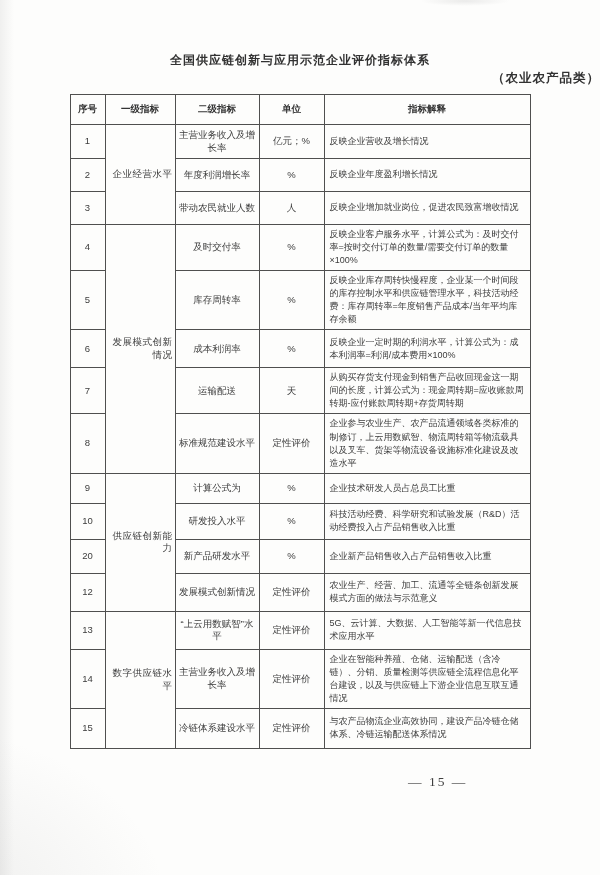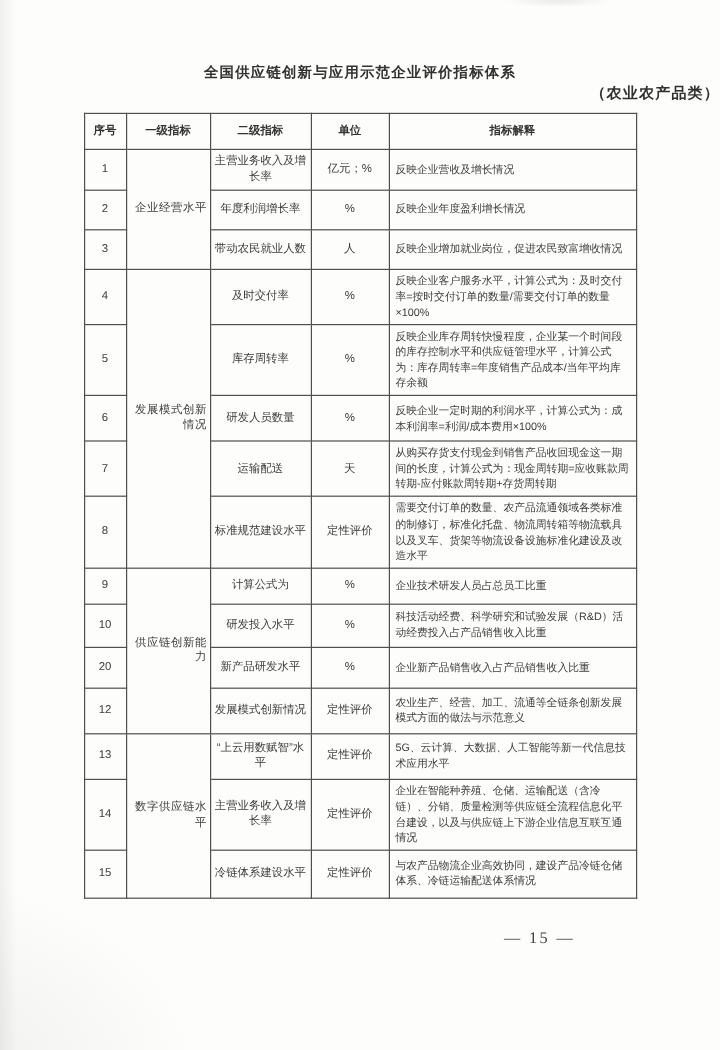--- a/index.html
+++ b/index.html
@@ -80,21 +80,21 @@
   td.c-group { letter-spacing: 0.5px; text-align: right; }
   td.c-exp {
     text-align: left;
     font-size: 9px;
     padding: 3px 5px;
     line-height: 1.45;
   }
 
   .page-number {
     position: absolute;
-    left: 420px;
+    left: 408px;
     top: 774px;
     font-family: "Liberation Serif", serif;
     font-size: 13.5px;
     color: #3f3f3f;
     letter-spacing: 2px;
   }
 </style>
 </head>
 <body>
 
@@ -148,39 +148,39 @@
         <td class="c-no">4</td>
         <td class="c-group" rowspan="5">发展模式创新情况</td>
         <td class="c-ind">及时交付率</td>
         <td class="c-unit">%</td>
         <td class="c-exp">反映企业客户服务水平，计算公式为：及时交付率=按时交付订单的数量/需要交付订单的数量×100%</td>
       </tr>
       <tr style="height:50px">
         <td class="c-no">5</td>
         <td class="c-ind">库存周转率</td>
         <td class="c-unit">%</td>
-        <td class="c-exp">反映企业库存周转快慢程度，企业某一个时间段的库存控制水平和供应链管理水平，计算公式为：库存周转率=年度销售产品成本/当年平均库存余额</td>
+        <td class="c-exp">反映企业库存周转快慢程度，企业某一个时间段的库存控制水平和供应链管理水平，科技活动经费：库存周转率=年度销售产品成本/当年平均库存余额</td>
       </tr>
       <tr style="height:38px">
         <td class="c-no">6</td>
-        <td class="c-ind">研发人员数量</td>
+        <td class="c-ind">成本利润率</td>
         <td class="c-unit">%</td>
         <td class="c-exp">反映企业一定时期的利润水平，计算公式为：成本利润率=利润/成本费用×100%</td>
       </tr>
       <tr style="height:44px">
         <td class="c-no">7</td>
         <td class="c-ind">运输配送</td>
         <td class="c-unit">天</td>
         <td class="c-exp">从购买存货支付现金到销售产品收回现金这一期间的长度，计算公式为：现金周转期=应收账款周转期-应付账款周转期+存货周转期</td>
       </tr>
       <tr style="height:46px">
         <td class="c-no">8</td>
         <td class="c-ind">标准规范建设水平</td>
         <td class="c-unit">定性评价</td>
-        <td class="c-exp">需要交付订单的数量、农产品流通领域各类标准的制修订，标准化托盘、物流周转箱等物流载具以及叉车、货架等物流设备设施标准化建设及改造水平</td>
+        <td class="c-exp">企业参与农业生产、农产品流通领域各类标准的制修订，上云用数赋智、物流周转箱等物流载具以及叉车、货架等物流设备设施标准化建设及改造水平</td>
       </tr>
 
       <tr style="height:30px">
         <td class="c-no">9</td>
         <td class="c-group" rowspan="4">供应链创新能力</td>
         <td class="c-ind">计算公式为</td>
         <td class="c-unit">%</td>
         <td class="c-exp">企业技术研发人员占总员工比重</td>
       </tr>
       <tr style="height:36px">

